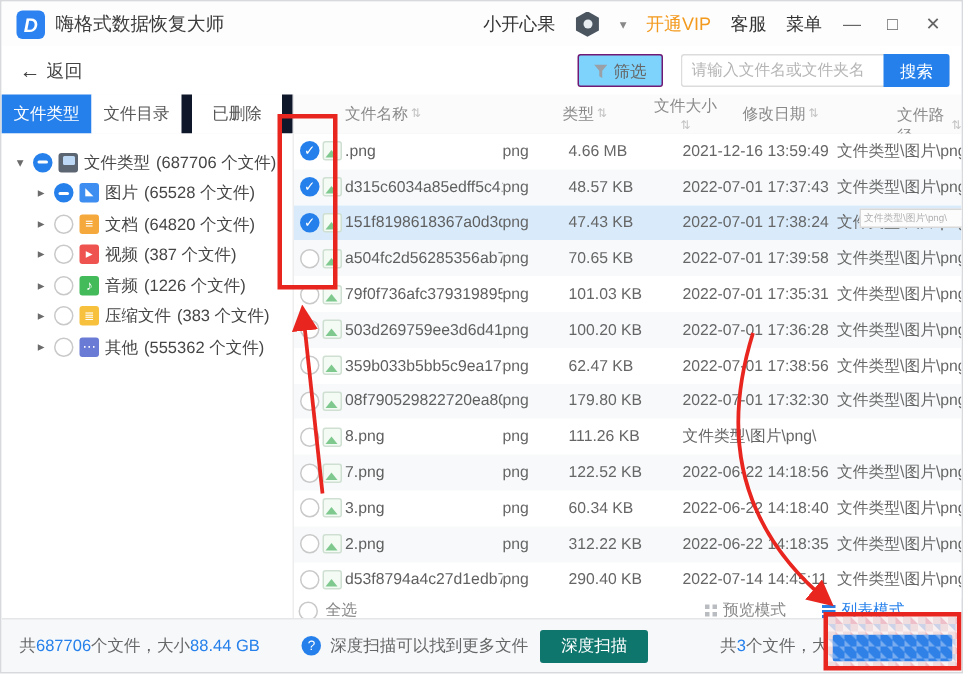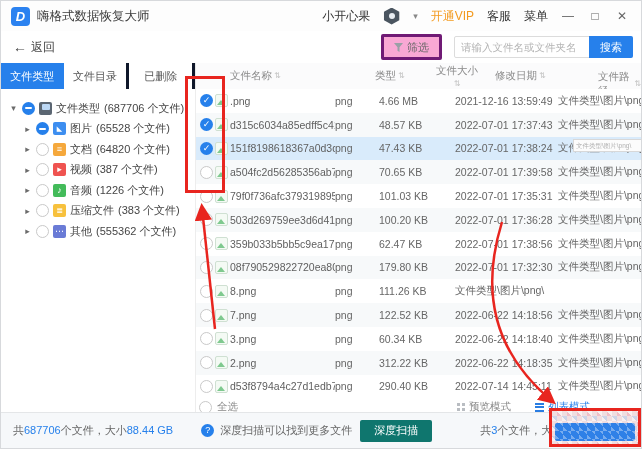--- a/index.html
+++ b/index.html
@@ -13,29 +13,29 @@
   .avatar{width:17px;height:17px;background:#4a5560;clip-path:polygon(50% 0,95% 25%,95% 75%,50% 100%,5% 75%,5% 25%);position:relative;}
   .avatar::after{content:"";position:absolute;left:5.5px;top:5.5px;width:6px;height:6px;border-radius:50%;background:#e8edf2;}
   .caret{font-size:9px;color:#888;}
   .vip{color:#f39a1e;}
   .winbtn{color:#666;font-size:12px;width:14px;text-align:center;}
   
   .toolbar{position:absolute;left:0;top:30px;right:0;height:32px;background:#fff;display:flex;align-items:center;}
   .back{display:flex;align-items:center;gap:4px;margin-left:12px;color:#444;font-size:12px;}
   .back .arr{font-size:14px;}
   .tools{margin-left:auto;display:flex;align-items:center;padding-right:8px;}
-  .filter-btn{display:flex;align-items:center;gap:4px;border:3px solid #701a75;border-radius:2px;height:20px;padding:0 10px;font-size:11px;color:#666;background:#f9a8d4;}
+  .filter-btn{display:flex;align-items:center;gap:4px;border:1px solid #701a75;border-radius:2px;height:20px;padding:0 10px;font-size:11px;color:#666;background:#7dd3fc;}
   .search-box{display:flex;align-items:center;margin-left:12px;border:1px solid #dcdcdc;border-radius:2px;height:20px;}
   .search-input{border:none;outline:none;width:122px;height:18px;padding:0 6px;font-size:10.5px;color:#333;font-family:inherit;}
   .search-input::placeholder{color:#b5b5b5;}
   .search-btn{height:22px;margin:-1px -1px -1px 0;border:none;background:#2680eb;color:#fff;font-size:11px;padding:0 11px;border-radius:0 2px 2px 0;font-family:Liberation Sans, sans-serif;}
   
   .midhead{position:absolute;left:0;top:62px;right:0;height:26px;border-bottom:1px solid #e7e7e7;background:#fbfbfc;display:flex;}
   .tabs{width:195px;display:flex;border-right:1px solid #e7e7e7;box-sizing:border-box;}
-  .tab{flex:1;text-align:center;line-height:26px;font-size:11px;color:#555;background:#fff;border-right:3px solid #0f172a;}
+  .tab{flex:1;text-align:center;line-height:26px;font-size:11px;color:#555;background:#fff;border-right:7px solid #0f172a;}
   .tab.active{background:#2680eb;color:#fff;border-right:none;}
   .thead{flex:1;display:flex;align-items:center;font-size:10.5px;color:#8a8a8a;}
   .hc{display:flex;align-items:center;gap:2px;}
   .sort{color:#c2c2c2;font-size:8px;line-height:1;}
   .w-chk{width:34px;} .w-name{width:105px;} .w-type{width:44px;margin-left:40px;} .w-size{width:76px;flex-direction:column;} .w-date{width:103px;} .w-path{flex:1;margin-top:15px;}
   
   .sidebar{position:absolute;left:0;top:88px;width:195px;bottom:35px;border-right:1px solid #ededed;box-sizing:border-box;background:#fff;padding-top:9px;}
   .tree-row{display:flex;align-items:center;height:20.5px;font-size:11px;color:#454545;gap:4px;padding-left:8px;}
   .tree-row.child{padding-left:22px;}
   .tw{width:9px;color:#6b6b6b;font-size:9px;text-align:center;}
@@ -60,21 +60,21 @@
   .frow{display:flex;align-items:center;height:23.8px;font-size:10.5px;color:#666;box-sizing:border-box;}
   .frow:nth-child(even){background:#f7f9fa;}
   .frow.selected{background:#d9ebfb;}
   .c-check{width:17px;display:flex;justify-content:flex-end;}
   .c-icon{width:17px;display:flex;justify-content:center;}
   .pic{width:11px;height:11px;border:1px solid #cfe0d2;border-radius:2px;background:#f4faf4;position:relative;overflow:hidden;}
   .pic::after{content:"";position:absolute;left:1px;bottom:1px;border-left:4px solid transparent;border-right:4px solid transparent;border-bottom:5px solid #7fc98f;}
   .c-name{width:105px;white-space:nowrap;overflow:hidden;color:#5f5f5f;}
   .c-type{width:44px;} .c-size{width:76px;} .c-date{width:103px;white-space:nowrap;} .c-path{flex:1;white-space:nowrap;overflow:hidden;}
   
-  .list-footer{position:absolute;left:195px;right:17px;top:398px;height:16px;display:flex;align-items:center;font-size:10.5px;color:#888;}
+  .list-footer{position:absolute;left:195px;right:4px;top:398px;height:16px;display:flex;align-items:center;font-size:10.5px;color:#888;}
   .selall{display:flex;align-items:center;gap:5px;margin-left:3px;}
   .vmodes{margin-left:auto;display:flex;align-items:center;gap:24px;padding-right:34px;}
   .vm{display:flex;align-items:center;gap:4px;}
   .vm.active{color:#2680eb;}
   .grid-ic{width:3.5px;height:3.5px;background:#b9bdc2;box-shadow:5px 0 #b9bdc2,0 5px #b9bdc2,5px 5px #b9bdc2;margin-right:5px;margin-bottom:5px;}
   .list-ic{width:9px;height:9px;background:repeating-linear-gradient(180deg,#2a7de2 0 2px,transparent 2px 3.5px);}
   
   .statusbar{position:absolute;left:0;right:0;bottom:0;height:35px;background:#f6f8fa;border-top:1px solid #e4e6e8;display:flex;align-items:center;font-size:11px;color:#666;}
   .st-left{margin-left:12px;white-space:nowrap;}
   .blue{color:#2680eb;}

